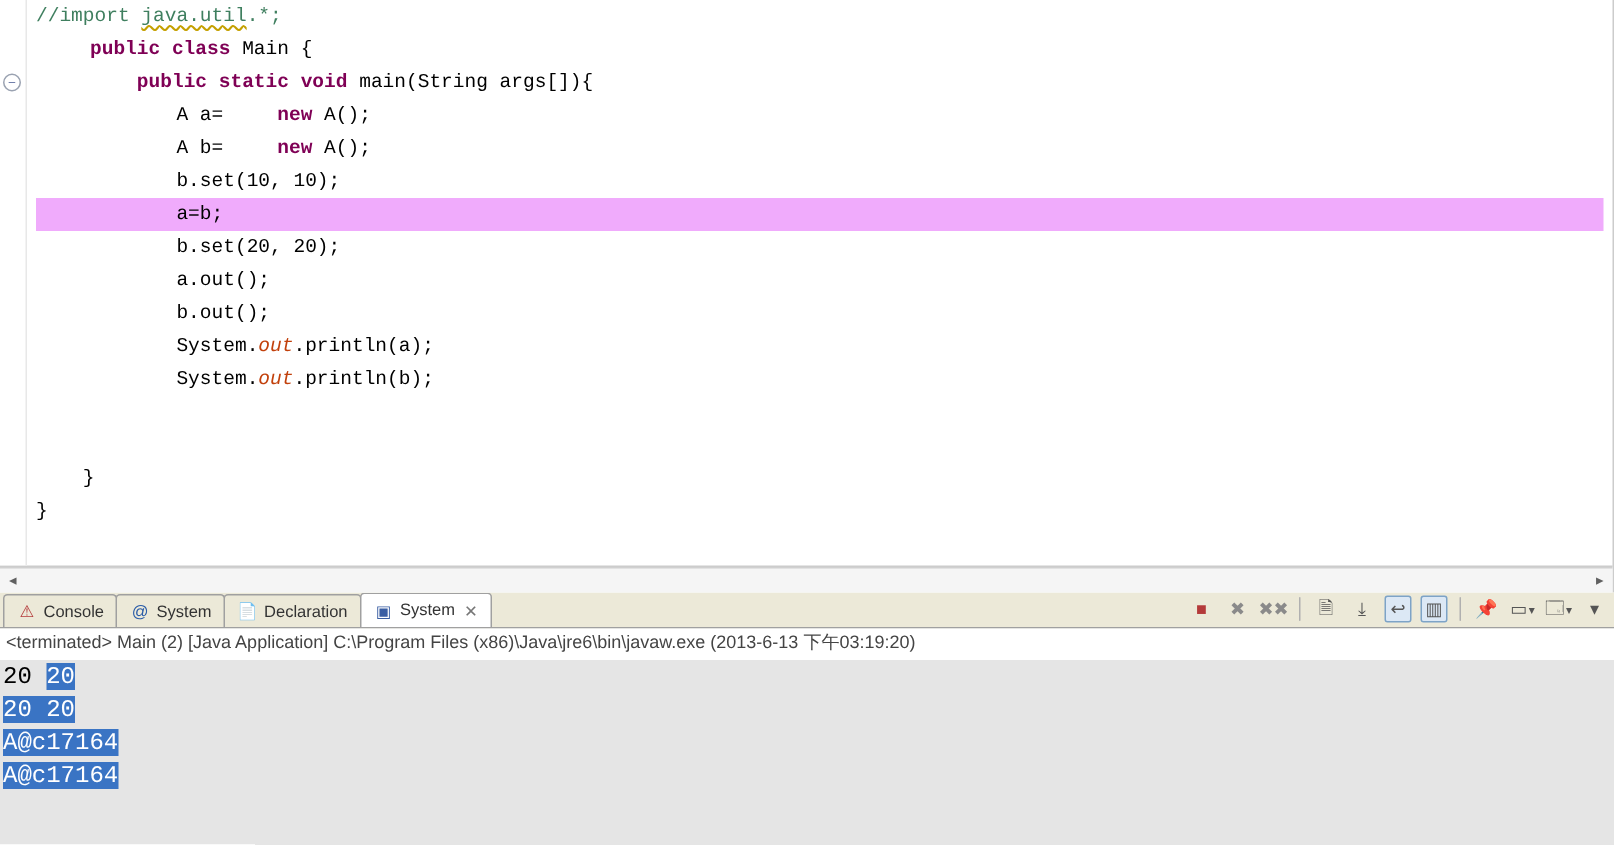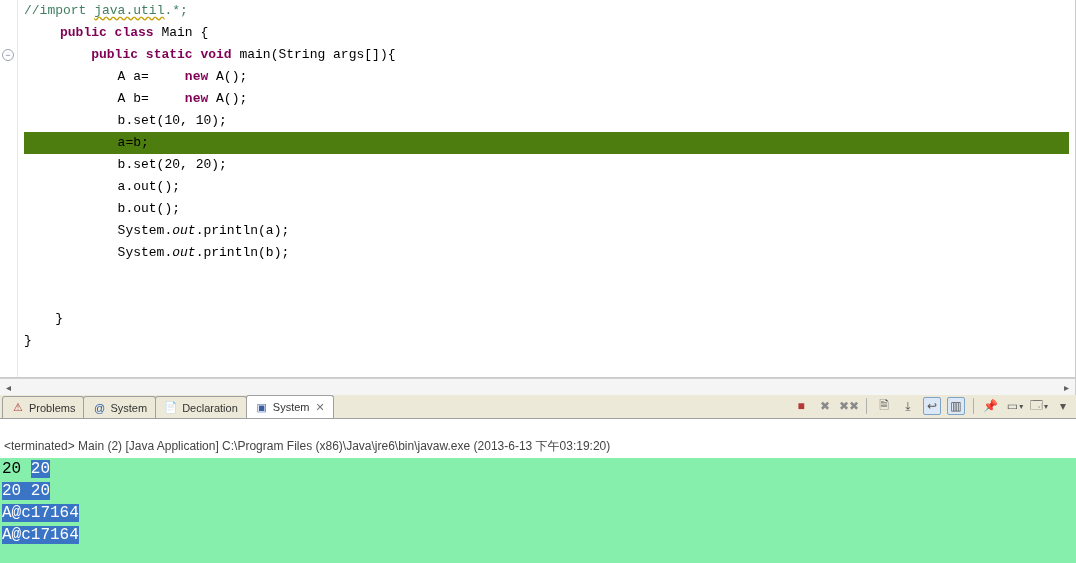--- a/index.html
+++ b/index.html
@@ -52,24 +52,24 @@
     position: relative;
   }
   .code {
     font-family: Consolas, "Courier New", monospace;
     font-size: 13px;
     line-height: 22px;
     padding: 0 6px 40px 6px;
     white-space: pre;
   }
   .code-line { display: block; height: 22px; }
-  .hl-line { background: #4d7c0f; }
+  .hl-line { background: #f0abfc; }
   .c-comment { color: #3f7f5f; }
   .c-keyword { color: #7f0055; font-weight: bold; margin-left: 36px; }
-  .c-static-field { color: #000000; font-style: italic; }
+  .c-static-field { color: #c2410c; font-style: italic; }
   .wave { text-decoration: underline wavy #c4a000; text-underline-offset: 2px; }
   .hscroll {
     height: 17px;
     border-top: 1px solid #d0d0d0;
     background: #f5f5f5;
     position: relative;
     display: flex;
     align-items: center;
   }
   .hscroll .arrow {
@@ -139,26 +139,26 @@
   }
   .tbtn.drop::after {
     content: "▾";
     font-size: 8px;
     margin-left: 1px;
     color: #555;
   }
   .status-line {
     font-size: 12px;
     color: #444;
-    padding: 19px 4px 3px 4px;
+    padding: 1px 4px 3px 4px;
     background: #fff;
   }
   .console-out {
     flex: 1;
-    background: #86efac;
+    background: #e5e5e5;
     font-family: Consolas, "Courier New", monospace;
     font-size: 16px;
     line-height: 22px;
     padding: 0 2px;
     overflow: auto;
   }
   .console-line { display: block; height:22px; white-space:pre; }
   .sel { background:#3a74c4; color:#fff; }
 </style>
 </head>
@@ -176,21 +176,21 @@
   <div class="hscroll">
     <div class="arrow">◂</div>
     <div class="track"></div>
     <div class="arrow">▸</div>
   </div>
 </div>
 
 <div class="views-tabs" id="views-tabs">
     <div class="vtab">
       <span class="vtab-icon" style="color: rgb(180, 58, 58);">⚠</span>
-      <span>Problems</span>
+      <span>Console</span>
     </div>
     <div class="vtab">
       <span class="vtab-icon" style="color: rgb(42, 92, 168);">@</span>
       <span>System</span>
     </div>
     <div class="vtab">
       <span class="vtab-icon" style="color: rgb(196, 138, 22);">📄</span>
       <span>Declaration</span>
     </div>
     <div class="vtab active">

